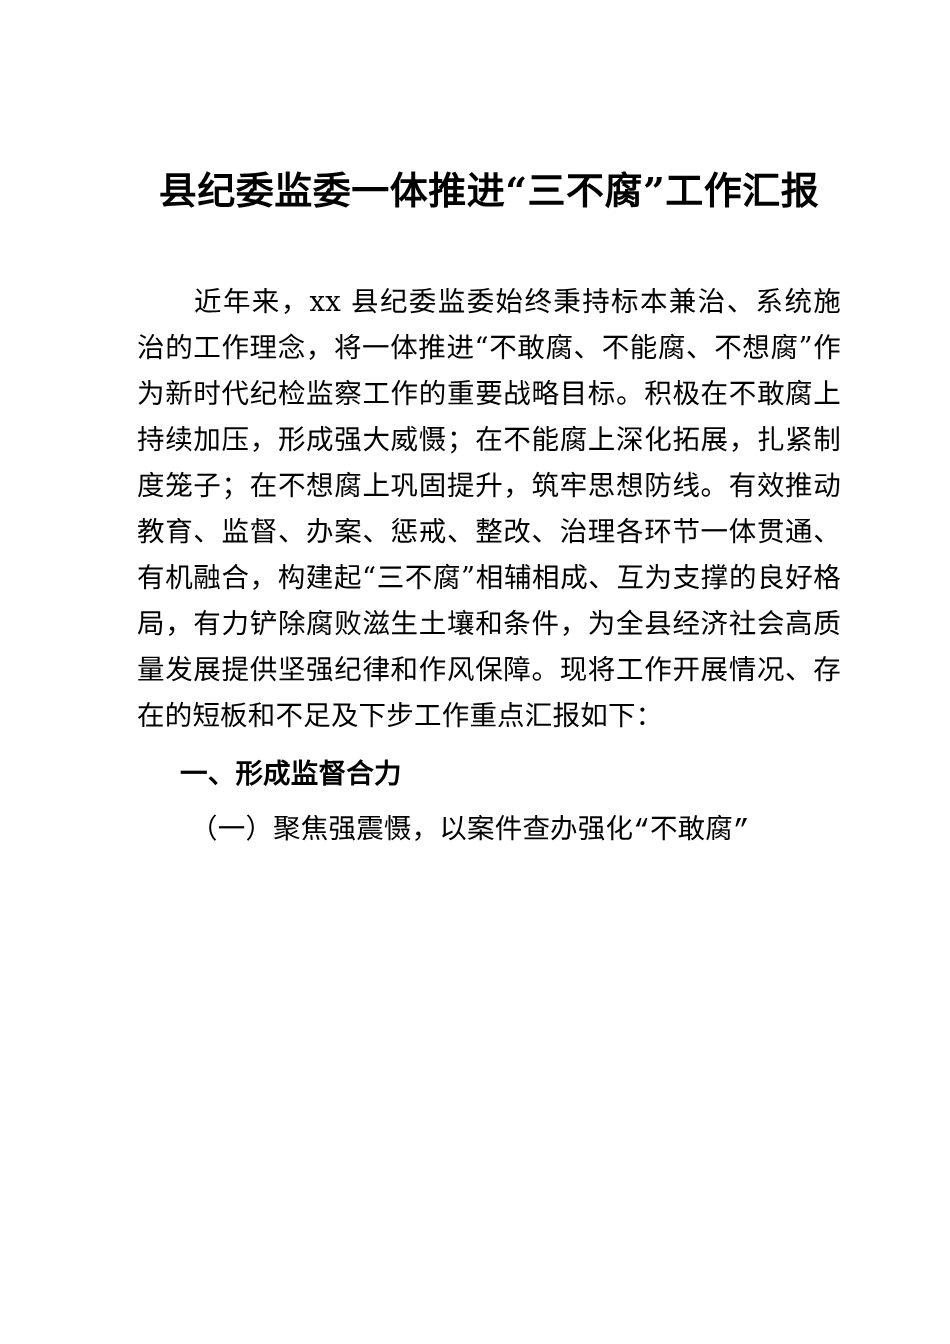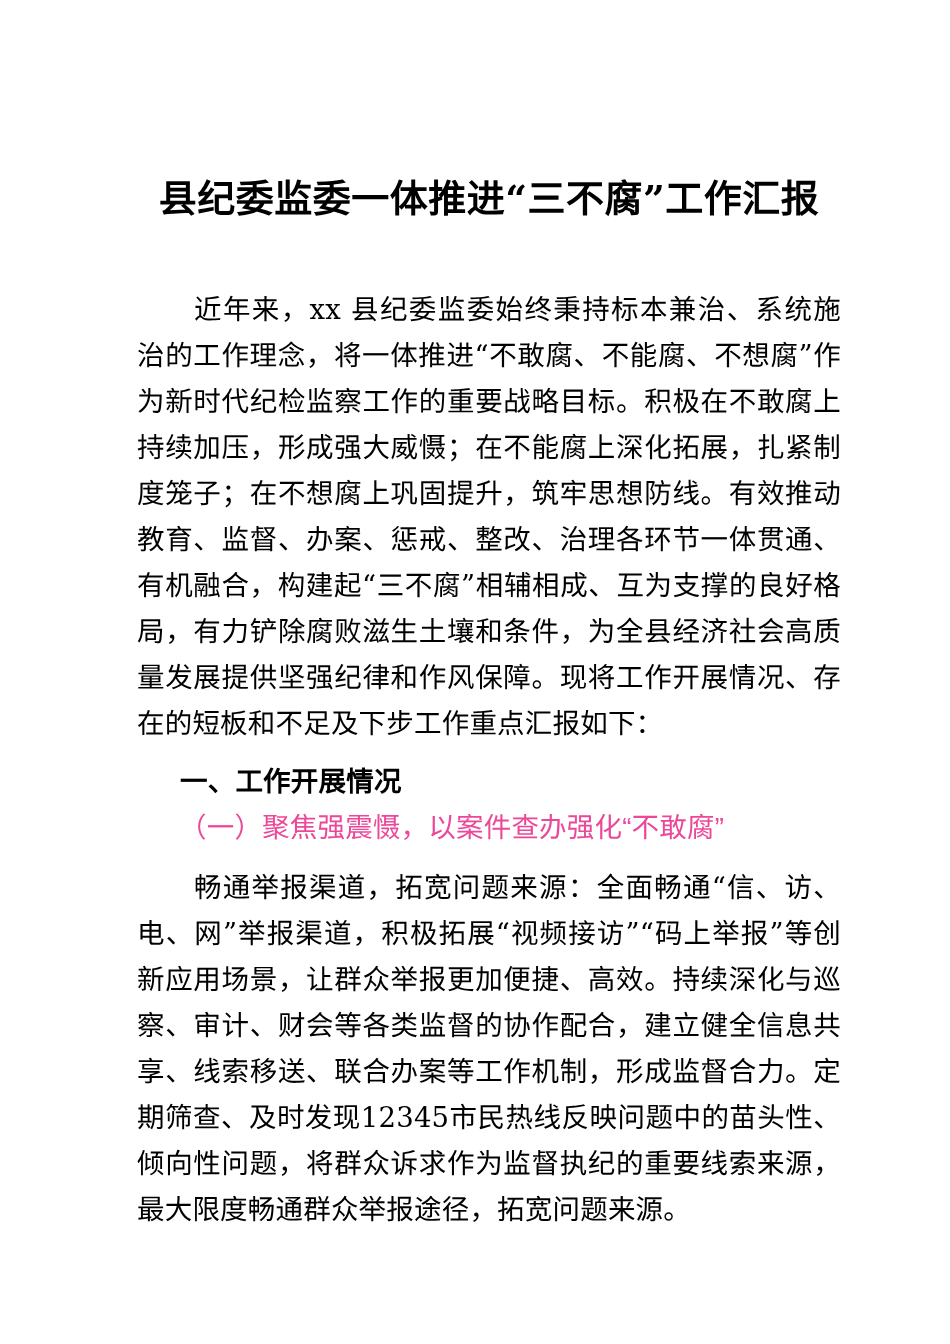--- a/index.html
+++ b/index.html
@@ -22,21 +22,21 @@
     width: 950px;
     height: 1344px;
     background: #ffffff;
     box-sizing: border-box;
   }
 
   
   .content {
     position: absolute;
     left: 124px;
-    top: 8px;
+    top: 0;
     width: 730px;
   }
 
   
   .doc-title {
     margin: 0;
     padding: 0;
     font-family: "DejaVu Serif", "Liberation Serif", serif;
     font-weight: bold;
     font-size: 38px;
@@ -80,41 +80,40 @@
     font-size: 27.5px;
     line-height: 46px;
     letter-spacing: 0.2px;
     text-indent: 56px;
     color: #000000;
     word-break: break-all;
   }
 
   
   .h2-sec {
-    margin: 0;
+    margin: 11px;
     padding: 0;
-    font-family: Liberation Sans, sans-serif;
+    font-family: Liberation Mono, monospace;
     font-size: 27.5px;
     line-height: 46px;
     letter-spacing: 0.2px;
     text-indent: 55px;
-    color: #ec4899;
+    color: #000000;
     word-break: break-all;
   }
 </style>
 </head>
 <body>
 
 <div class="page">
   <div class="content">
 
     <h1 class="doc-title" id="title-node">县纪委监委一体推进“三不腐”工作汇报</h1>
 
     <p class="para indent para-lead">近年来，xx 县纪委监委始终秉持标本兼治、系统施治的工作理念，将一体推进“不敢腐、不能腐、不想腐”作为新时代纪检监察工作的重要战略目标。积极在不敢腐上持续加压，形成强大威慑；在不能腐上深化拓展，扎紧制度笼子；在不想腐上巩固提升，筑牢思想防线。有效推动教育、监督、办案、惩戒、整改、治理各环节一体贯通、有机融合，构建起“三不腐”相辅相成、互为支撑的良好格局，有力铲除腐败滋生土壤和条件，为全县经济社会高质量发展提供坚强纪律和作风保障。现将工作开展情况、存在的短板和不足及下步工作重点汇报如下：</p>
 
-    <p class="h1-sec">一、工作开展情况</p>
+    <p class="h1-sec">一、形成监督合力</p>
 
     <p class="h2-sec">（一）聚焦强震慑，以案件查办强化“不敢腐”</p>
 
-    <p class="para indent">畅通举报渠道，拓宽问题来源：全面畅通“信、访、电、网”举报渠道，积极拓展“视频接访”“码上举报”等创新应用场景，让群众举报更加便捷、高效。持续深化与巡察、审计、财会等各类监督的协作配合，建立健全信息共享、线索移送、联合办案等工作机制，形成监督合力。定期筛查、及时发现12345市民热线反映问题中的苗头性、倾向性问题，将群众诉求作为监督执纪的重要线索来源，最大限度畅通群众举报途径，拓宽问题来源。</p>
 
   </div>
 </div>
 
 </body></html>

